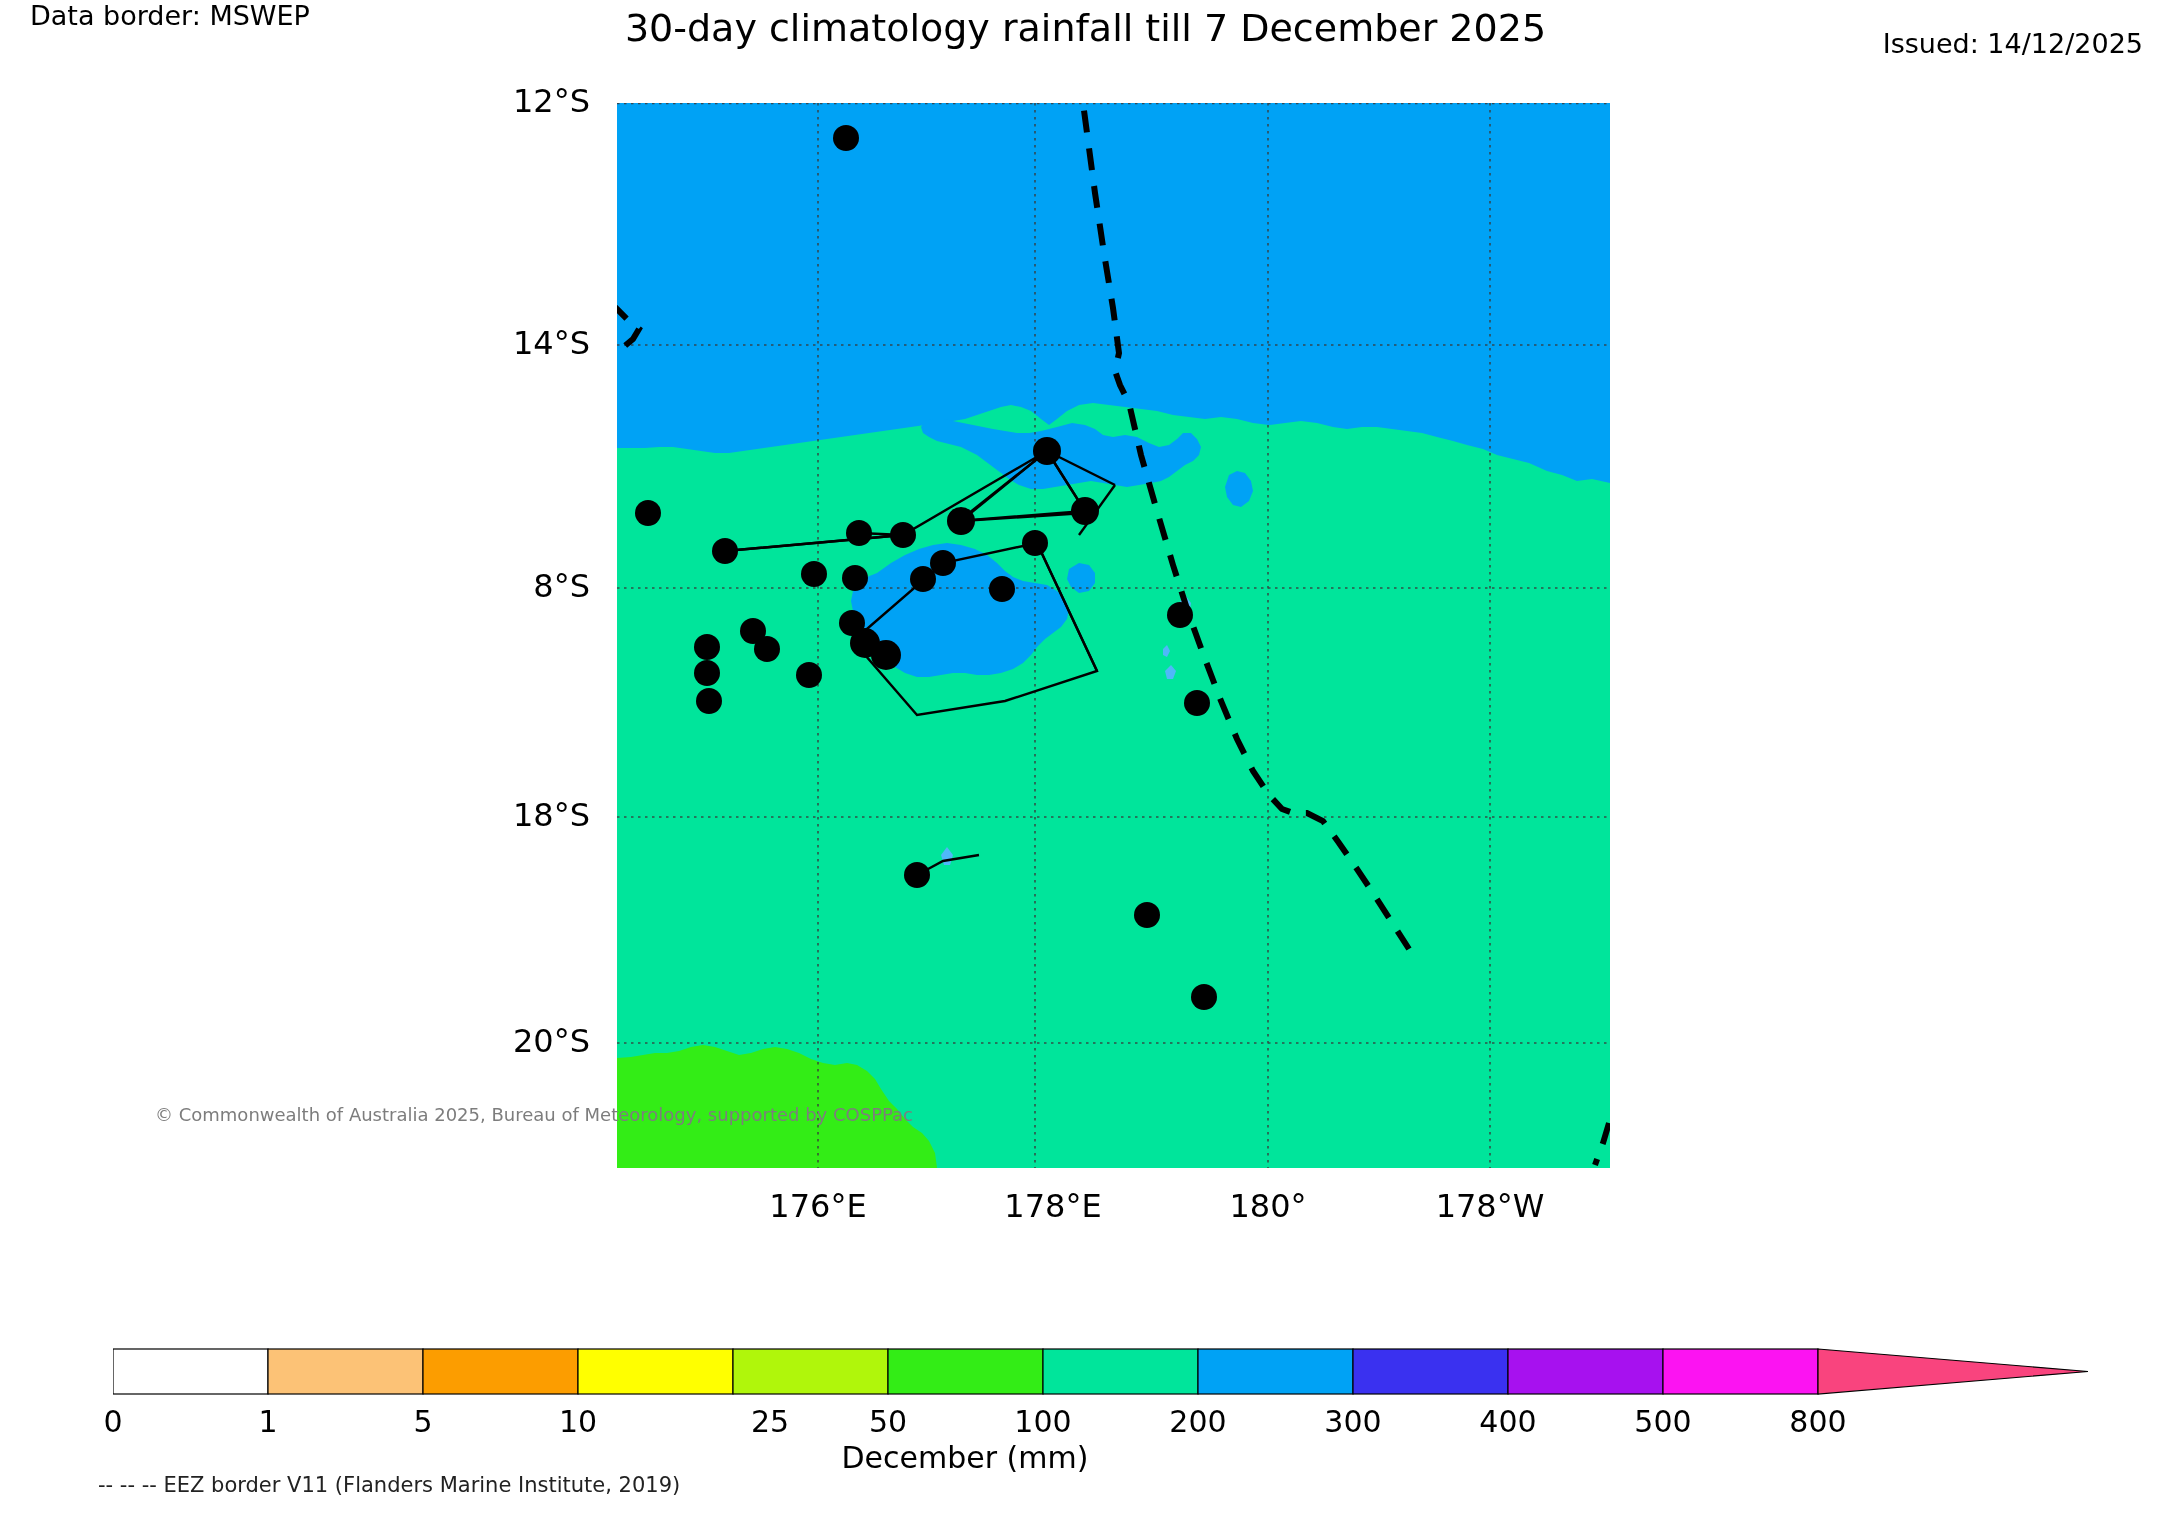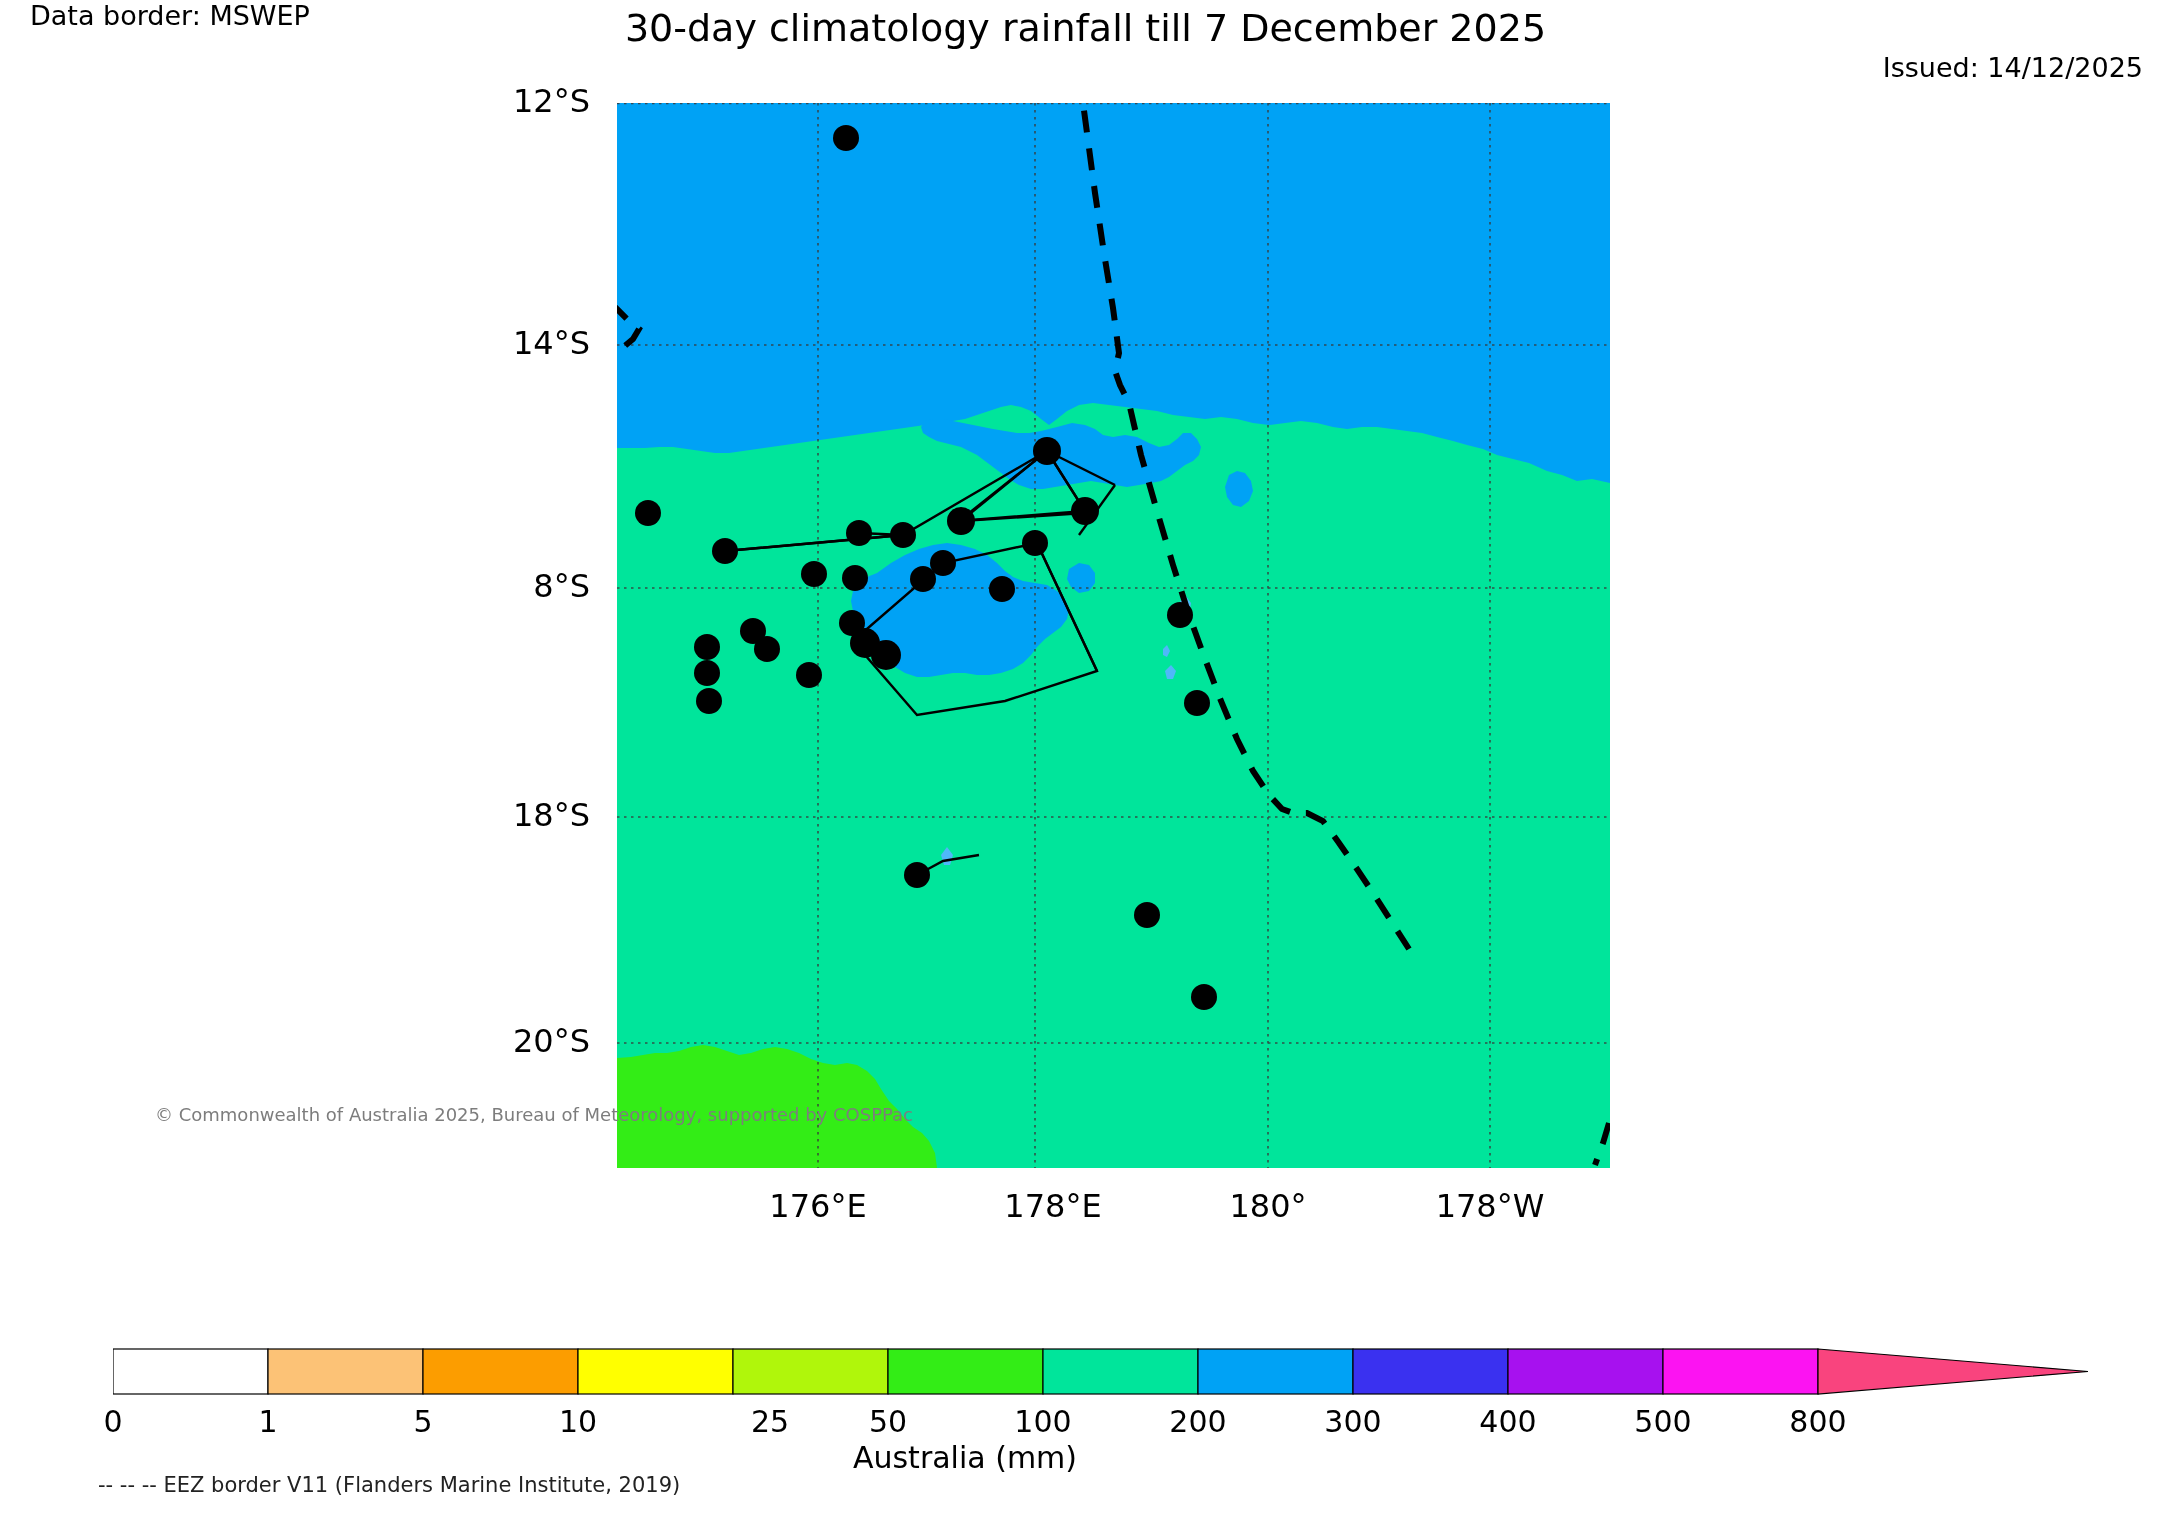--- a/index.html
+++ b/index.html
@@ -30,21 +30,20 @@
     font-size: 38px;
     color: #000;
     white-space: nowrap;
   }
   #issued {
     position: absolute;
     right: 28px; top: 28px;
     font-size: 27px;
     color: #000;
     white-space: nowrap;
-    margin-top: 24px;
   }
 
   
   #map-frame {
     position: absolute;
     left: 617px; top: 103px;
     width: 993px; height: 1065px;
     overflow: hidden;
     background: #00a2f5;
   }
@@ -278,15 +277,15 @@
 <div class="cb-tick-label" style="left:578px;">10</div>
 <div class="cb-tick-label" style="left:770px;">25</div>
 <div class="cb-tick-label" style="left:888px;">50</div>
 <div class="cb-tick-label" style="left:1043px;">100</div>
 <div class="cb-tick-label" style="left:1198px;">200</div>
 <div class="cb-tick-label" style="left:1353px;">300</div>
 <div class="cb-tick-label" style="left:1508px;">400</div>
 <div class="cb-tick-label" style="left:1663px;">500</div>
 <div class="cb-tick-label" style="left:1818px;">800</div>
 
-<div id="colorbar-axis-label">Australia (mm)</div>
+<div id="colorbar-axis-label">December (mm)</div>
 
 <div id="eez-note">-- -- -- EEZ border V11 (Flanders Marine Institute, 2019)</div>
 
 </body></html>

